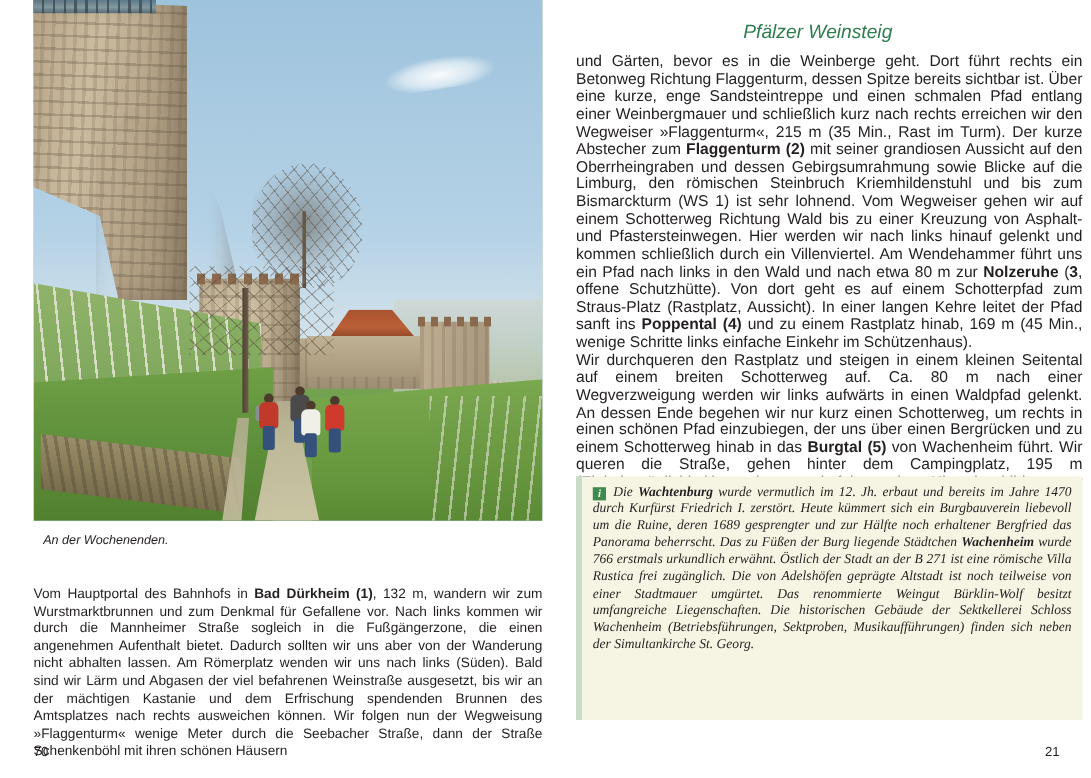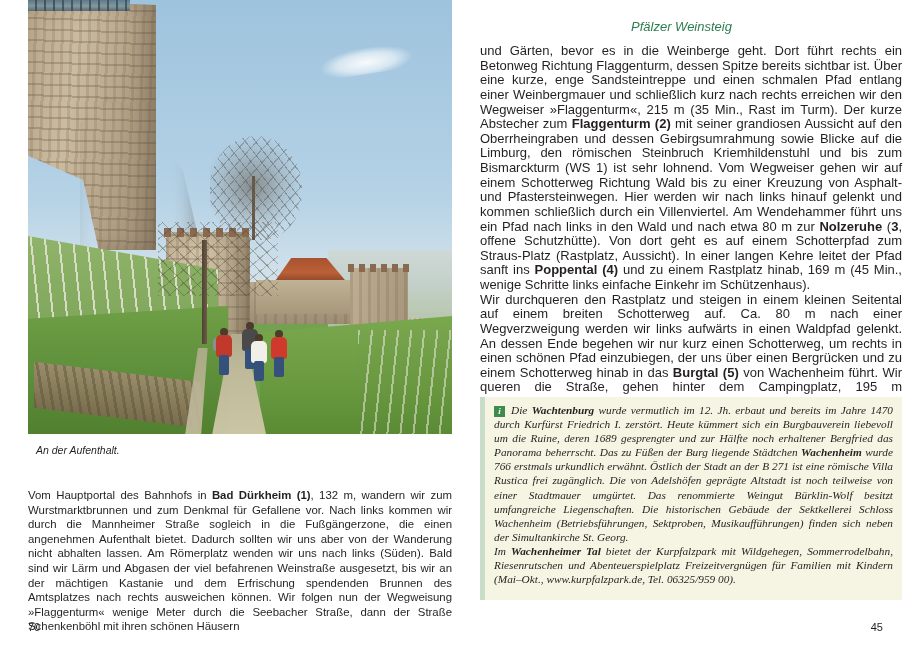--- a/index.html
+++ b/index.html
@@ -300,21 +300,21 @@
     position: absolute;
     left: 454px; top: 0;
     width: 455px; height: 648px;
   }
   .running-head {
     position: absolute;
     left: 0; top: 19px;
     width: 455px;
     text-align: center;
     font-style: italic;
-    font-size: 13px;
+    font-size: 16px;
     color: #2e7d4f;
   }
   .body-right {
     position: absolute;
     left: 26px; top: 44px;
     width: 422px;
     font-size: 13px;
     line-height: 14.62px;
     text-align: justify;
     color: #231f20;
@@ -417,37 +417,36 @@
           <div class="legs"></div>
         </div>
         <div class="hiker hiker-4">
           <div class="head"></div>
           <div class="body"></div>
           <div class="legs"></div>
         </div>
       </div>
     </div>
 
-    <div class="photo-caption">An der Aufenthalt.</div>
+    <div class="photo-caption">An der Wochenenden.</div>
 
     <div class="body-left">Vom Hauptportal des Bahnhofs in <b>Bad Dürkheim (1)</b>, 132 m, wandern wir zum Wurstmarktbrunnen und zum Denkmal für Gefallene vor. Nach links kommen wir durch die Mannheimer Straße sogleich in die Fußgängerzone, die einen angenehmen Aufenthalt bietet. Dadurch sollten wir uns aber von der Wanderung nicht abhalten lassen. Am Römerplatz wenden wir uns nach links (Süden). Bald sind wir Lärm und Abgasen der viel befahrenen Weinstraße ausgesetzt, bis wir an der mächtigen Kastanie und dem Erfrischung spendenden Brunnen des Amtsplatzes nach rechts ausweichen können. Wir folgen nun der Wegweisung »Flaggenturm« wenige Meter durch die Seebacher Straße, dann der Straße Schenkenböhl mit ihren schönen Häusern</div>
 
     <div class="folio-left">70</div>
   </div>
 
   <div class="page-right">
 
     <div class="running-head">Pfälzer Weinsteig</div>
 
     <div class="body-right">und Gärten, bevor es in die Weinberge geht. Dort führt rechts ein Betonweg Richtung Flaggenturm, dessen Spitze bereits sichtbar ist. Über eine kurze, enge Sandsteintreppe und einen schmalen Pfad entlang einer Weinbergmauer und schließlich kurz nach rechts erreichen wir den Wegweiser »Flaggenturm«, 215 m (35 Min., Rast im Turm). Der kurze Abstecher zum <b>Flaggenturm (2)</b> mit seiner grandiosen Aussicht auf den Oberrheingraben und dessen Gebirgsumrahmung sowie Blicke auf die Limburg, den römischen Steinbruch Kriemhildenstuhl und bis zum Bismarckturm (WS 1) ist sehr lohnend. Vom Wegweiser gehen wir auf einem Schotterweg Richtung Wald bis zu einer Kreuzung von Asphalt- und Pfastersteinwegen. Hier werden wir nach links hinauf gelenkt und kommen schließlich durch ein Villenviertel. Am Wendehammer führt uns ein Pfad nach links in den Wald und nach etwa 80 m zur <b>Nolzeruhe</b> (<b>3</b>, offene Schutzhütte). Von dort geht es auf einem Schotterpfad zum Straus-Platz (Rastplatz, Aussicht). In einer langen Kehre leitet der Pfad sanft ins <b>Poppental (4)</b> und zu einem Rastplatz hinab, 169 m (45 Min., wenige Schritte links einfache Einkehr im Schützenhaus).<br>Wir durchqueren den Rastplatz und steigen in einem kleinen Seitental auf einem breiten Schotterweg auf. Ca. 80 m nach einer Wegverzweigung werden wir links aufwärts in einen Waldpfad gelenkt. An dessen Ende begehen wir nur kurz einen Schotterweg, um rechts in einen schönen Pfad einzubiegen, der uns über einen Bergrücken und zu einem Schotterweg hinab in das <b>Burgtal (5)</b> von Wachenheim führt. Wir queren die Straße, gehen hinter dem Campingplatz, 195 m (Einkehrmöglichkeit), entlang und folgen den Hinweisschildern zur <b>Wachtenburg (6)</b> hinauf, 224 m (65 Min., tolle Aussicht, Einkehr, Turmbesteigung möglich; es kann nach Wachenheim – Einkehr- und Übernachtungsmöglichkeiten – abgestiegen werden).</div>
 
     <div class="info-box">
       <span class="info-icon">i</span>
       <div class="info-text">
           <p>Die <b>Wachtenburg</b> wurde vermutlich im 12. Jh. erbaut und bereits im Jahre 1470 durch Kurfürst Friedrich I. zerstört. Heute kümmert sich ein Burgbauverein liebevoll um die Ruine, deren 1689 gesprengter und zur Hälfte noch erhaltener Bergfried das Panorama beherrscht. Das zu Füßen der Burg liegende Städtchen <b>Wachenheim</b> wurde 766 erstmals urkundlich erwähnt. Östlich der Stadt an der B 271 ist eine römische Villa Rustica frei zugänglich. Die von Adelshöfen geprägte Altstadt ist noch teilweise von einer Stadtmauer umgürtet. Das renommierte Weingut Bürklin-Wolf besitzt umfangreiche Liegenschaften. Die historischen Gebäude der Sektkellerei Schloss Wachenheim (Betriebsführungen, Sektproben, Musikaufführungen) finden sich neben der Simultankirche St. Georg.</p>
-          <p>Im <b>Wachenheimer Tal</b> bietet der Kurpfalzpark mit Wildgehegen, Sommerrodelbahn, Riesenrutschen und Abenteuerspielplatz Freizeitvergnügen für Familien mit Kindern (Mai–Okt., www.kurpfalzpark.de, Tel. 06325/959 00).</p>
         </div>
     </div>
 
-    <div class="folio-right">45</div>
+    <div class="folio-right">21</div>
   </div>
 
 </div>
 
 </body></html>

